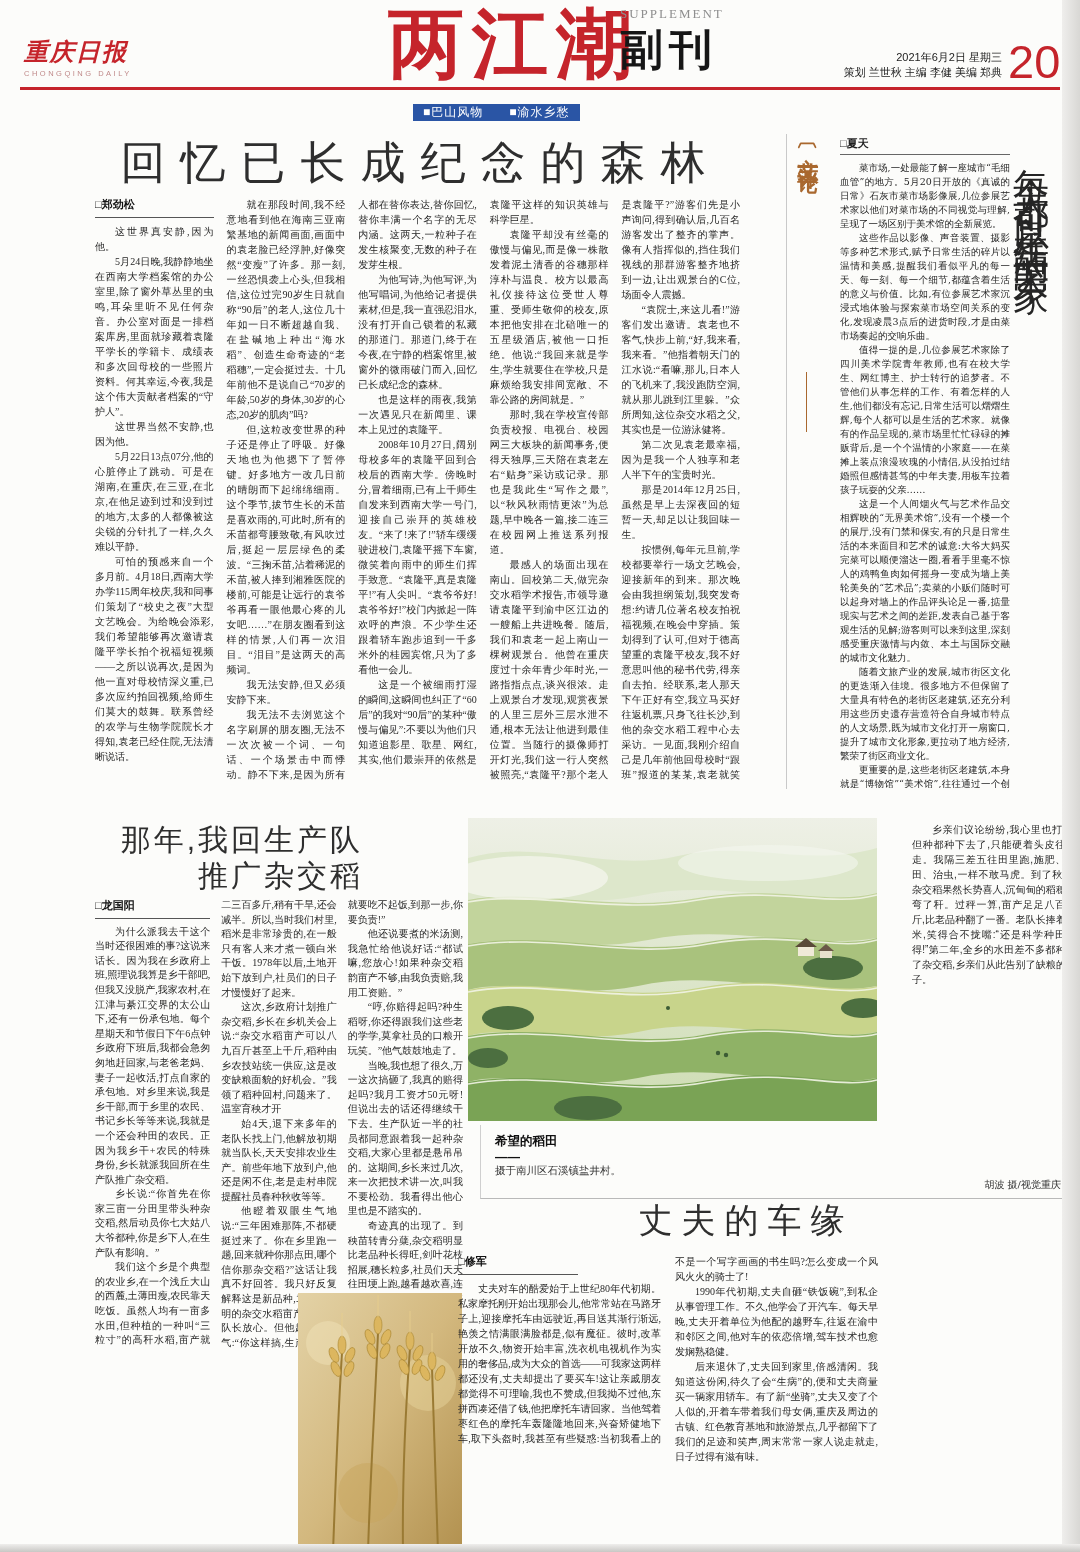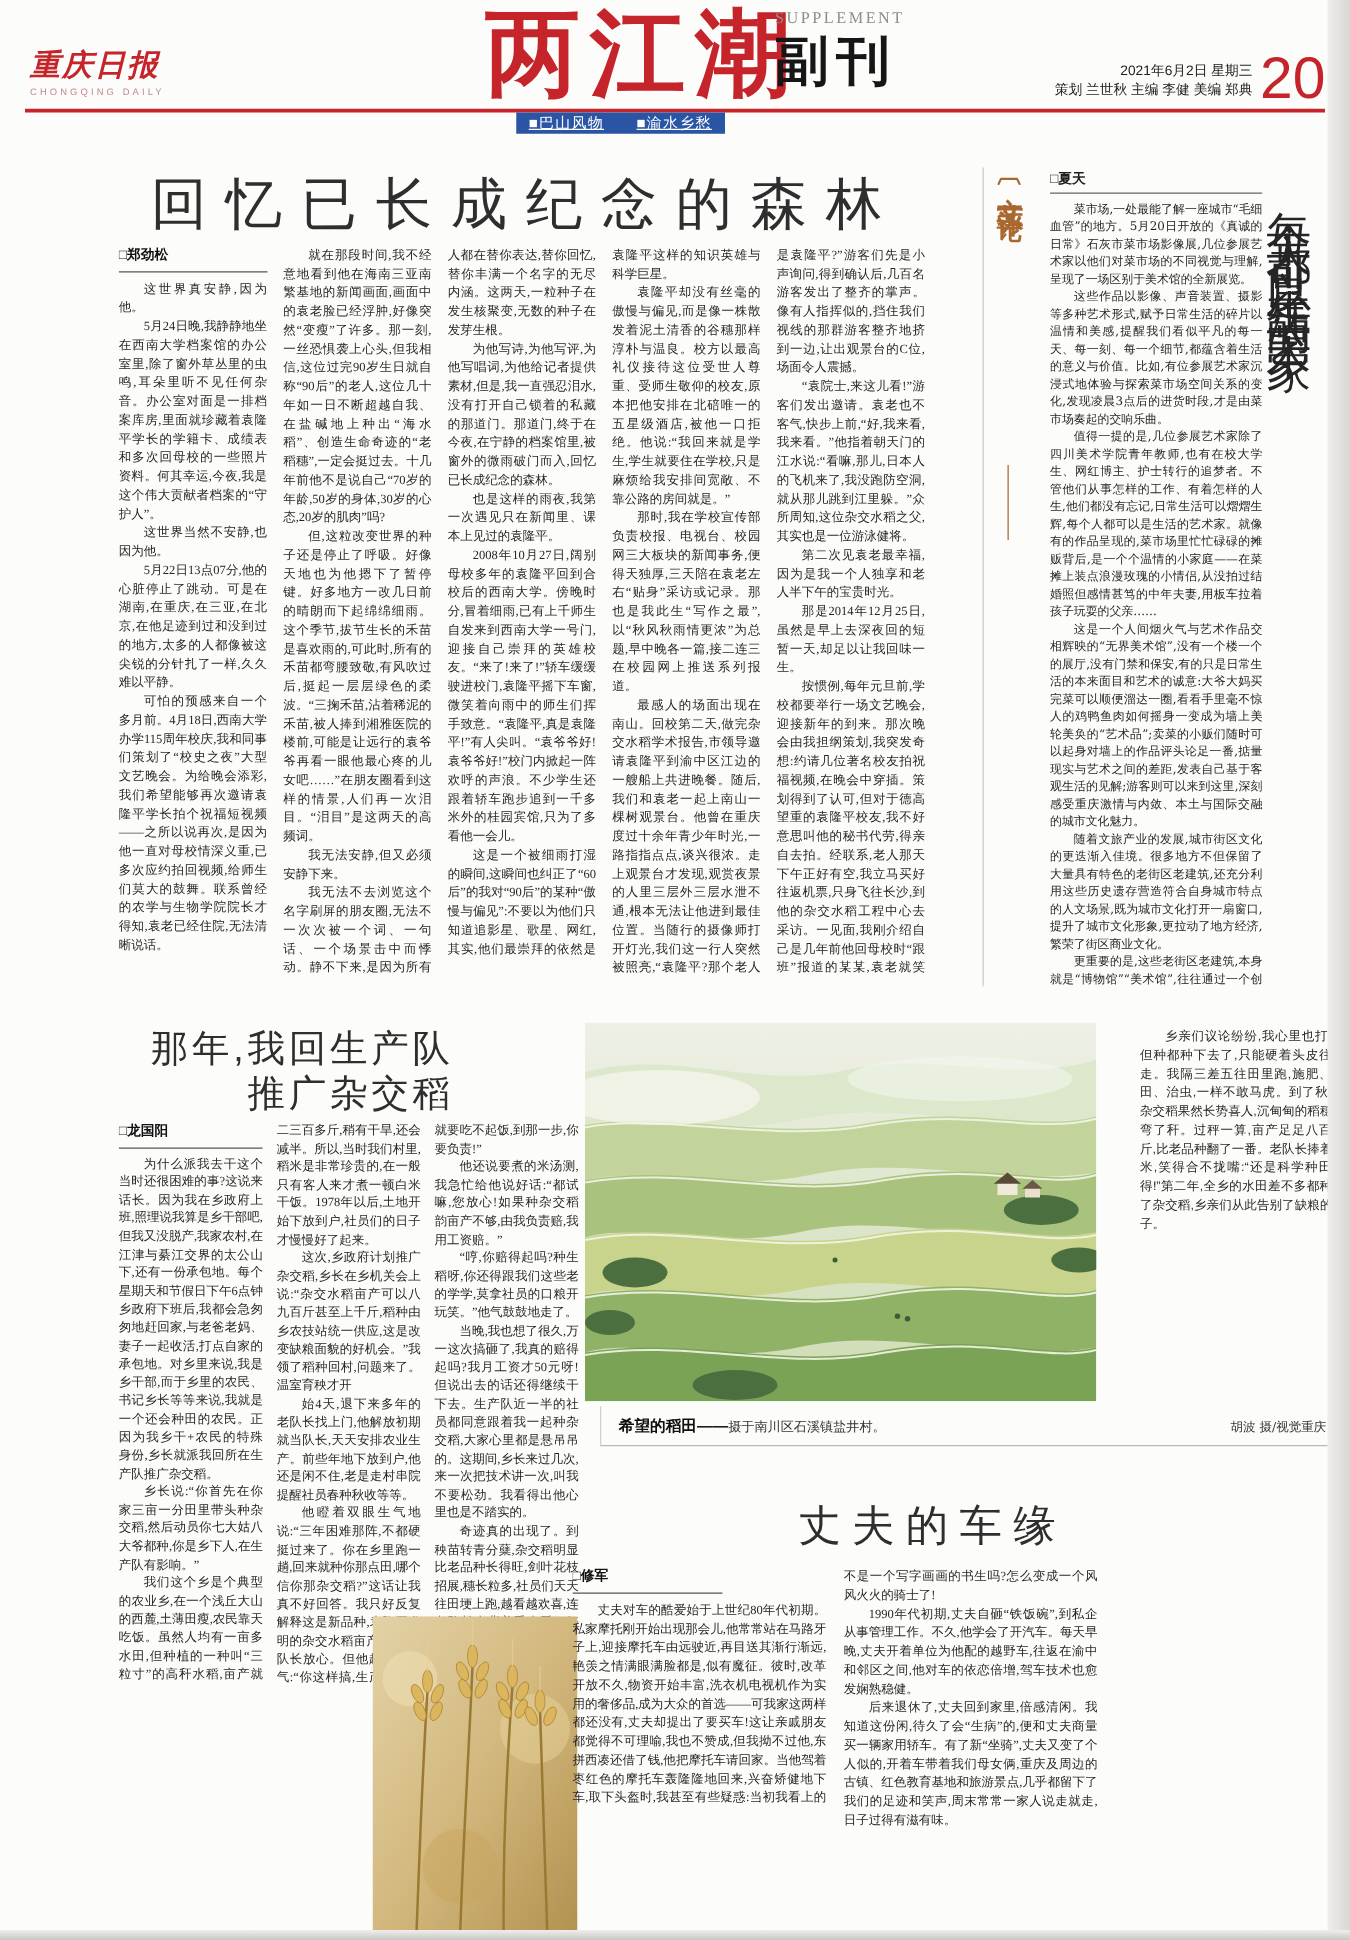--- a/index.html
+++ b/index.html
@@ -51,21 +51,21 @@
   </div>
   <div class="abs mast-title" style="left:388px;top:0;">两江潮</div>
   <div class="abs supp-en" style="left:620px;top:6px;">SUPPLEMENT</div>
   <div class="abs supp-cn" style="left:620px;top:26px;">副刊</div>
   <div class="abs meta" style="left:790px;top:50px;width:212px;">
     <div>2021年6月2日  星期三</div>
     <div>策划 兰世秋  主编 李健  美编 郑典</div>
   </div>
   <div class="abs pageno" style="left:1008px;top:38px;">20</div>
   <div class="abs redrule" style="left:20px;top:87px;width:1040px;"></div>
-  <div class="abs tagbar" style="left:413px;top:90px;text-decoration:underline;">
+  <div class="abs tagbar" style="left:413px;top:104px;">
     <span>■巴山风物</span>
     <span>■渝水乡愁</span>
   </div>
 
   <div class="abs headline h-main" style="left:98px;top:133px;width:645px;">回忆已长成纪念的森林</div>
   <div class="abs cols" style="left:95px;top:197px;width:645px;height:593px;column-count:5;">
     <div class="author">□郑劲松</div>
     <div>
         <p>这世界真安静,因为他。</p>
         <p>5月24日晚,我静静地坐在西南大学档案馆的办公室里,除了窗外草丛里的虫鸣,耳朵里听不见任何杂音。办公室对面是一排档案库房,里面就珍藏着袁隆平学长的学籍卡、成绩表和多次回母校的一些照片资料。何其幸运,今夜,我是这个伟大贡献者档案的“守护人”。</p>
@@ -216,21 +216,21 @@
         <rect x="352" y="132" width="12" height="8" fill="#e8e0cc"></rect>
         <path d="M350,133 L358,126 L366,133 Z" fill="#6a5848"></path>
       </g>
       <g fill="#3c5c35">
         <circle cx="250" cy="235" r="2.2"></circle>
           <circle cx="258" cy="237" r="2.2"></circle>
           <circle cx="200" cy="190" r="2"></circle>
       </g>
     </svg>
   </div>
-  <div class="abs caption" style="left:480px;top:1125px;width:572px;">
+  <div class="abs caption" style="left:480px;top:1125px;width:572px;flex-direction:column;">
     <span class="cap-title">希望的稻田</span>
     <span class="cap-title">——</span>
     <span class="cap-text">摄于南川区石溪镇盐井村。</span>
     <span class="cap-credit">胡波 摄/视觉重庆</span>
   </div>
 
   <div class="abs headline h-car" style="left:604px;top:1198px;width:284px;text-align:center;">丈夫的车缘</div>
   <div class="abs cols" style="left:458px;top:1254px;width:420px;height:292px;column-count:2;column-gap:14px;">
     <div class="author" style="width:120px;">□修军</div>
     <div>

